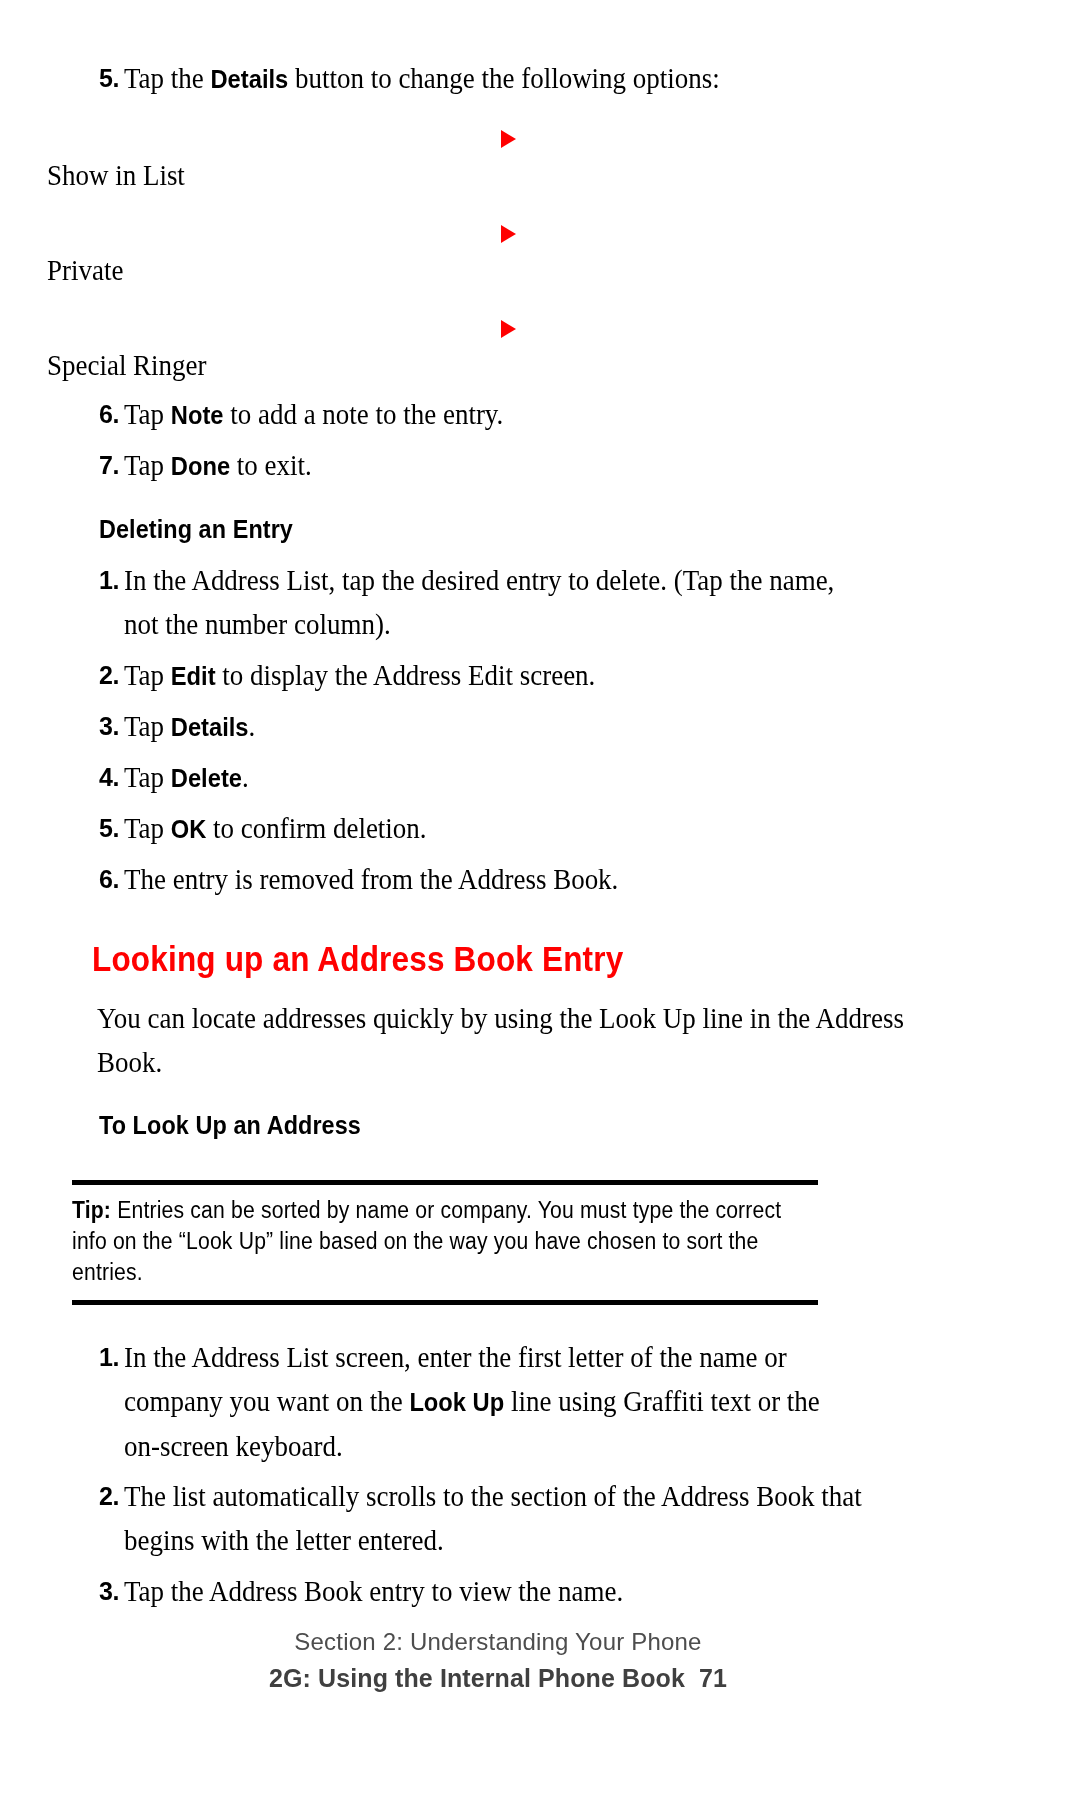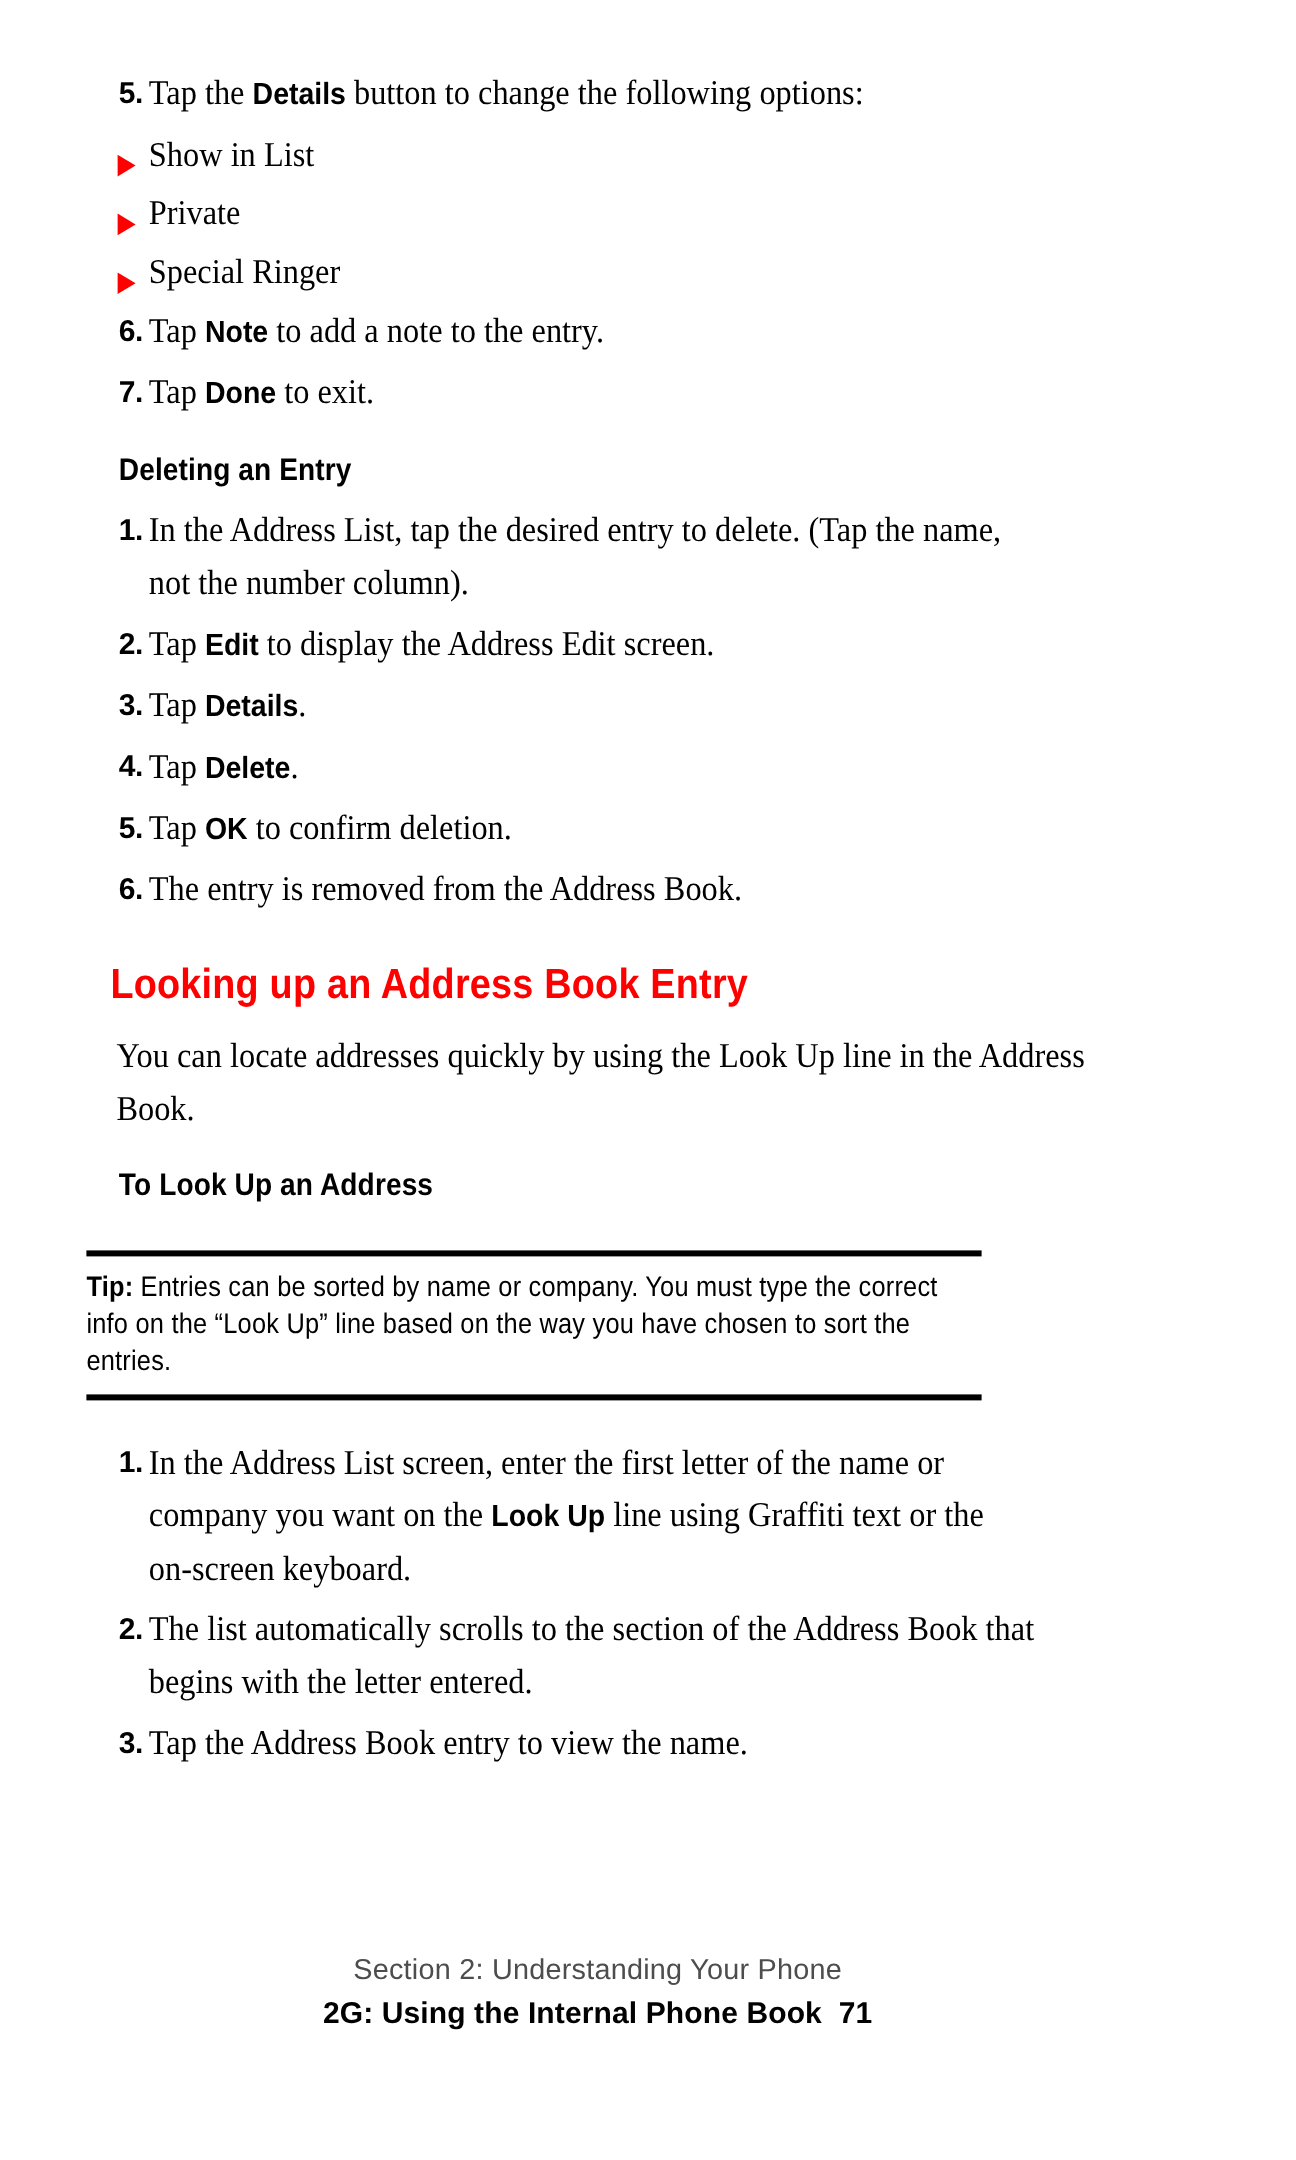--- a/index.html
+++ b/index.html
@@ -61,22 +61,23 @@
   }
   .step-body b {
     font-family: "Liberation Sans", "DejaVu Sans", sans-serif;
     font-weight: bold;
     font-size: 25.5px;
   }
 
   
   .bullet {
     display: flex;
-    align-items: flex-start;
+    align-items: center;
     margin: 0 0 5px 0;
+    flex-direction: column;
   }
   .bullet-mark {
     flex: 0 0 46px;
     line-height: 44px;
     padding-left: 20px;
     box-sizing: border-box;
   }
   .tri {
     display: inline-block;
     width: 0;
@@ -176,21 +177,21 @@
     font-size: 24px;
     line-height: 34px;
     color: #4d4d4d;
     letter-spacing: 0.2px;
   }
   .footer-line2 {
     font-family: "Liberation Sans", "DejaVu Sans", sans-serif;
     font-weight: bold;
     font-size: 25px;
     line-height: 38px;
-    color: #000000;
+    color: #404040;
     letter-spacing: 0.1px;
   }
   .footer-page {
     margin-left: 14px;
   }
   .gap-lg { height: 30px; }
 </style>
 </head>
 <body>
 

